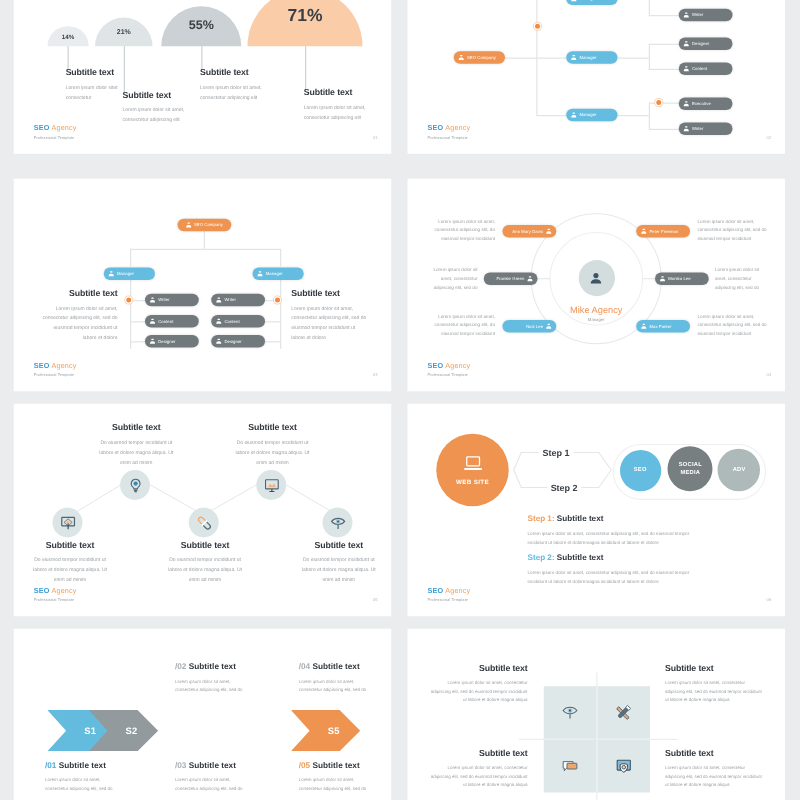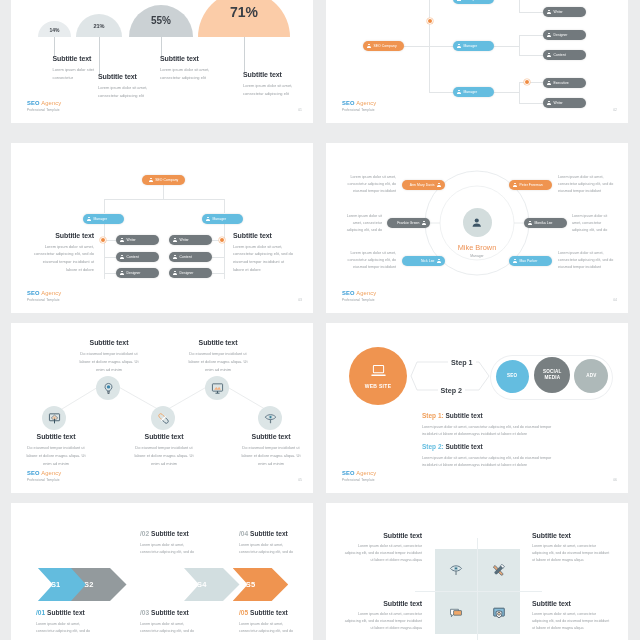--- a/index.html
+++ b/index.html
@@ -82,21 +82,21 @@
   .chan.c1{left:4.7px;top:4px;width:33px;height:33px;background:#64BDE0;}
   .chan.c2{left:43.3px;top:1.3px;width:36px;height:36px;background:#787F81;}
   .chan.c3{left:83.3px;top:3px;width:34px;height:34px;background:#AEB9B9;}
   .stepblk{position:absolute;}
   .stephead{font-size:6.5px;font-weight:bold;color:#333840;margin-bottom:4.5px;}
   .stephead .sn.orange{color:#F0A05C;}
   .stephead .sn.blue{color:#64BDE0;}
   .stepblk .body{font-size:3.7px;line-height:2.0;}
 
   
-  .chev{position:absolute;top:65px;width:55.5px;height:33px;display:flex;align-items:center;justify-content:flex-start;
+  .chev{position:absolute;top:65px;width:55.5px;height:33px;display:flex;align-items:center;justify-content:center;
         color:#fff;font-size:7.5px;font-weight:bold;letter-spacing:.2px;
         clip-path:polygon(0 0, 39px 0, 55.5px 16.5px, 39px 33px, 0 33px, 15px 16.5px);}
   .chev.v1{background:#63BCDE;}
   .chev.v2{background:#939A9D;}
   .chev.v3{background:#AFBABB;}
   .chev.v4{background:#D2DEE0;}
   .chev.v5{background:#EF9450;}
   .chev span{margin-left:13px;}
   .ctxt{position:absolute;}
   .chead{font-size:6.6px;font-weight:bold;color:#333840;margin-bottom:4.5px;}
@@ -315,21 +315,21 @@
         <circle cx="151" cy="80" r="37" fill="none" stroke="#eceff0" stroke-width="0.85"></circle>
         <line x1="114" y1="80" x2="99" y2="80" stroke="#e0e4e6" stroke-width="0.75"></line>
         <line x1="188" y1="80" x2="203" y2="80" stroke="#e0e4e6" stroke-width="0.75"></line>
       </svg>
       <div class="avatar">
         <svg width="11.5" height="11.5" viewBox="0 0 24 24">
             <circle cx="12" cy="7.3" r="4.3" fill="#3d5566"></circle>
             <path d="M3.3 20.5c0-4.6 3.9-7 8.7-7s8.7 2.4 8.7 7z" fill="#3d5566"></path>
           </svg>
       </div>
-      <div class="cname">Mike Brown</div>
+      <div class="cname">Mike Agency</div>
       <div class="crole">Manager</div>
 
       <div class="pill orange rtl" style="left:76px;top:37px;width:43px;">
           <span>Ann Mary Davis</span>
           <span class="picon"></span>
         </div>
       <div class="pill orange" style="left:183px;top:37px;width:43px;">
           <span class="picon"></span>
           <span>Peter Freeman</span>
         </div>
@@ -441,21 +441,21 @@
       <svg class="arrowpath" width="302" height="170" viewBox="0 0 302 170">
         <path d="M85 53 L91 39 L153 39 L163 53 L153 67 L91 67 Z" fill="none" stroke="#e4e7e9" stroke-width="0.9" stroke-linejoin="round"></path>
       </svg>
       <div class="websvg">
         <svg viewBox="0 0 40 34" width="17" height="15">
           <rect x="8" y="3" width="24" height="17" rx="1.6" fill="none" stroke="#fff" stroke-width="2.4"></rect>
           <rect x="3" y="24" width="34" height="3.4" rx="1.7" fill="#fff"></rect>
         </svg>
         <div class="weblabel">WEB SITE</div>
       </div>
-      <div class="steplab" style="left:122px;top:35.5px;">Step 1</div>
+      <div class="steplab" style="left:105px;top:35.5px;">Step 1</div>
       <div class="steplab" style="left:111.5px;top:63.5px;">Step 2</div>
 
       <div class="chanwrap">
         <div class="chan c1">
             <span>SEO</span>
           </div>
         <div class="chan c2">
             <span style="width:26px;display:block;">SOCIAL MEDIA</span>
           </div>
         <div class="chan c3">
@@ -480,23 +480,20 @@
     </div>
   </div>
   <div class="slide s7">
     <div class="inner">
       <div class="chev v1" style="left:26.9px;">
           <span>S1</span>
         </div>
       <div class="chev v2" style="left:60px;">
           <span>S2</span>
         </div>
-      <div class="chev v4" style="left:173px;">
-          <span>S4</span>
-        </div>
       <div class="chev v5" style="left:221.7px;">
           <span>S5</span>
         </div>
 
       <div class="ctxt" style="left:129px;top:27px;width:80px;">
         <div class="chead"><span class="cn g">/02</span> <span class="sttl">Subtitle text</span></div>
         <div class="body">Lorem ipsum dolor sit amet, consectetur adipiscing elit, sed do</div>
       </div>
       <div class="ctxt" style="left:228px;top:27px;width:80px;">
         <div class="chead"><span class="cn g">/04</span> <span class="sttl">Subtitle text</span></div>

